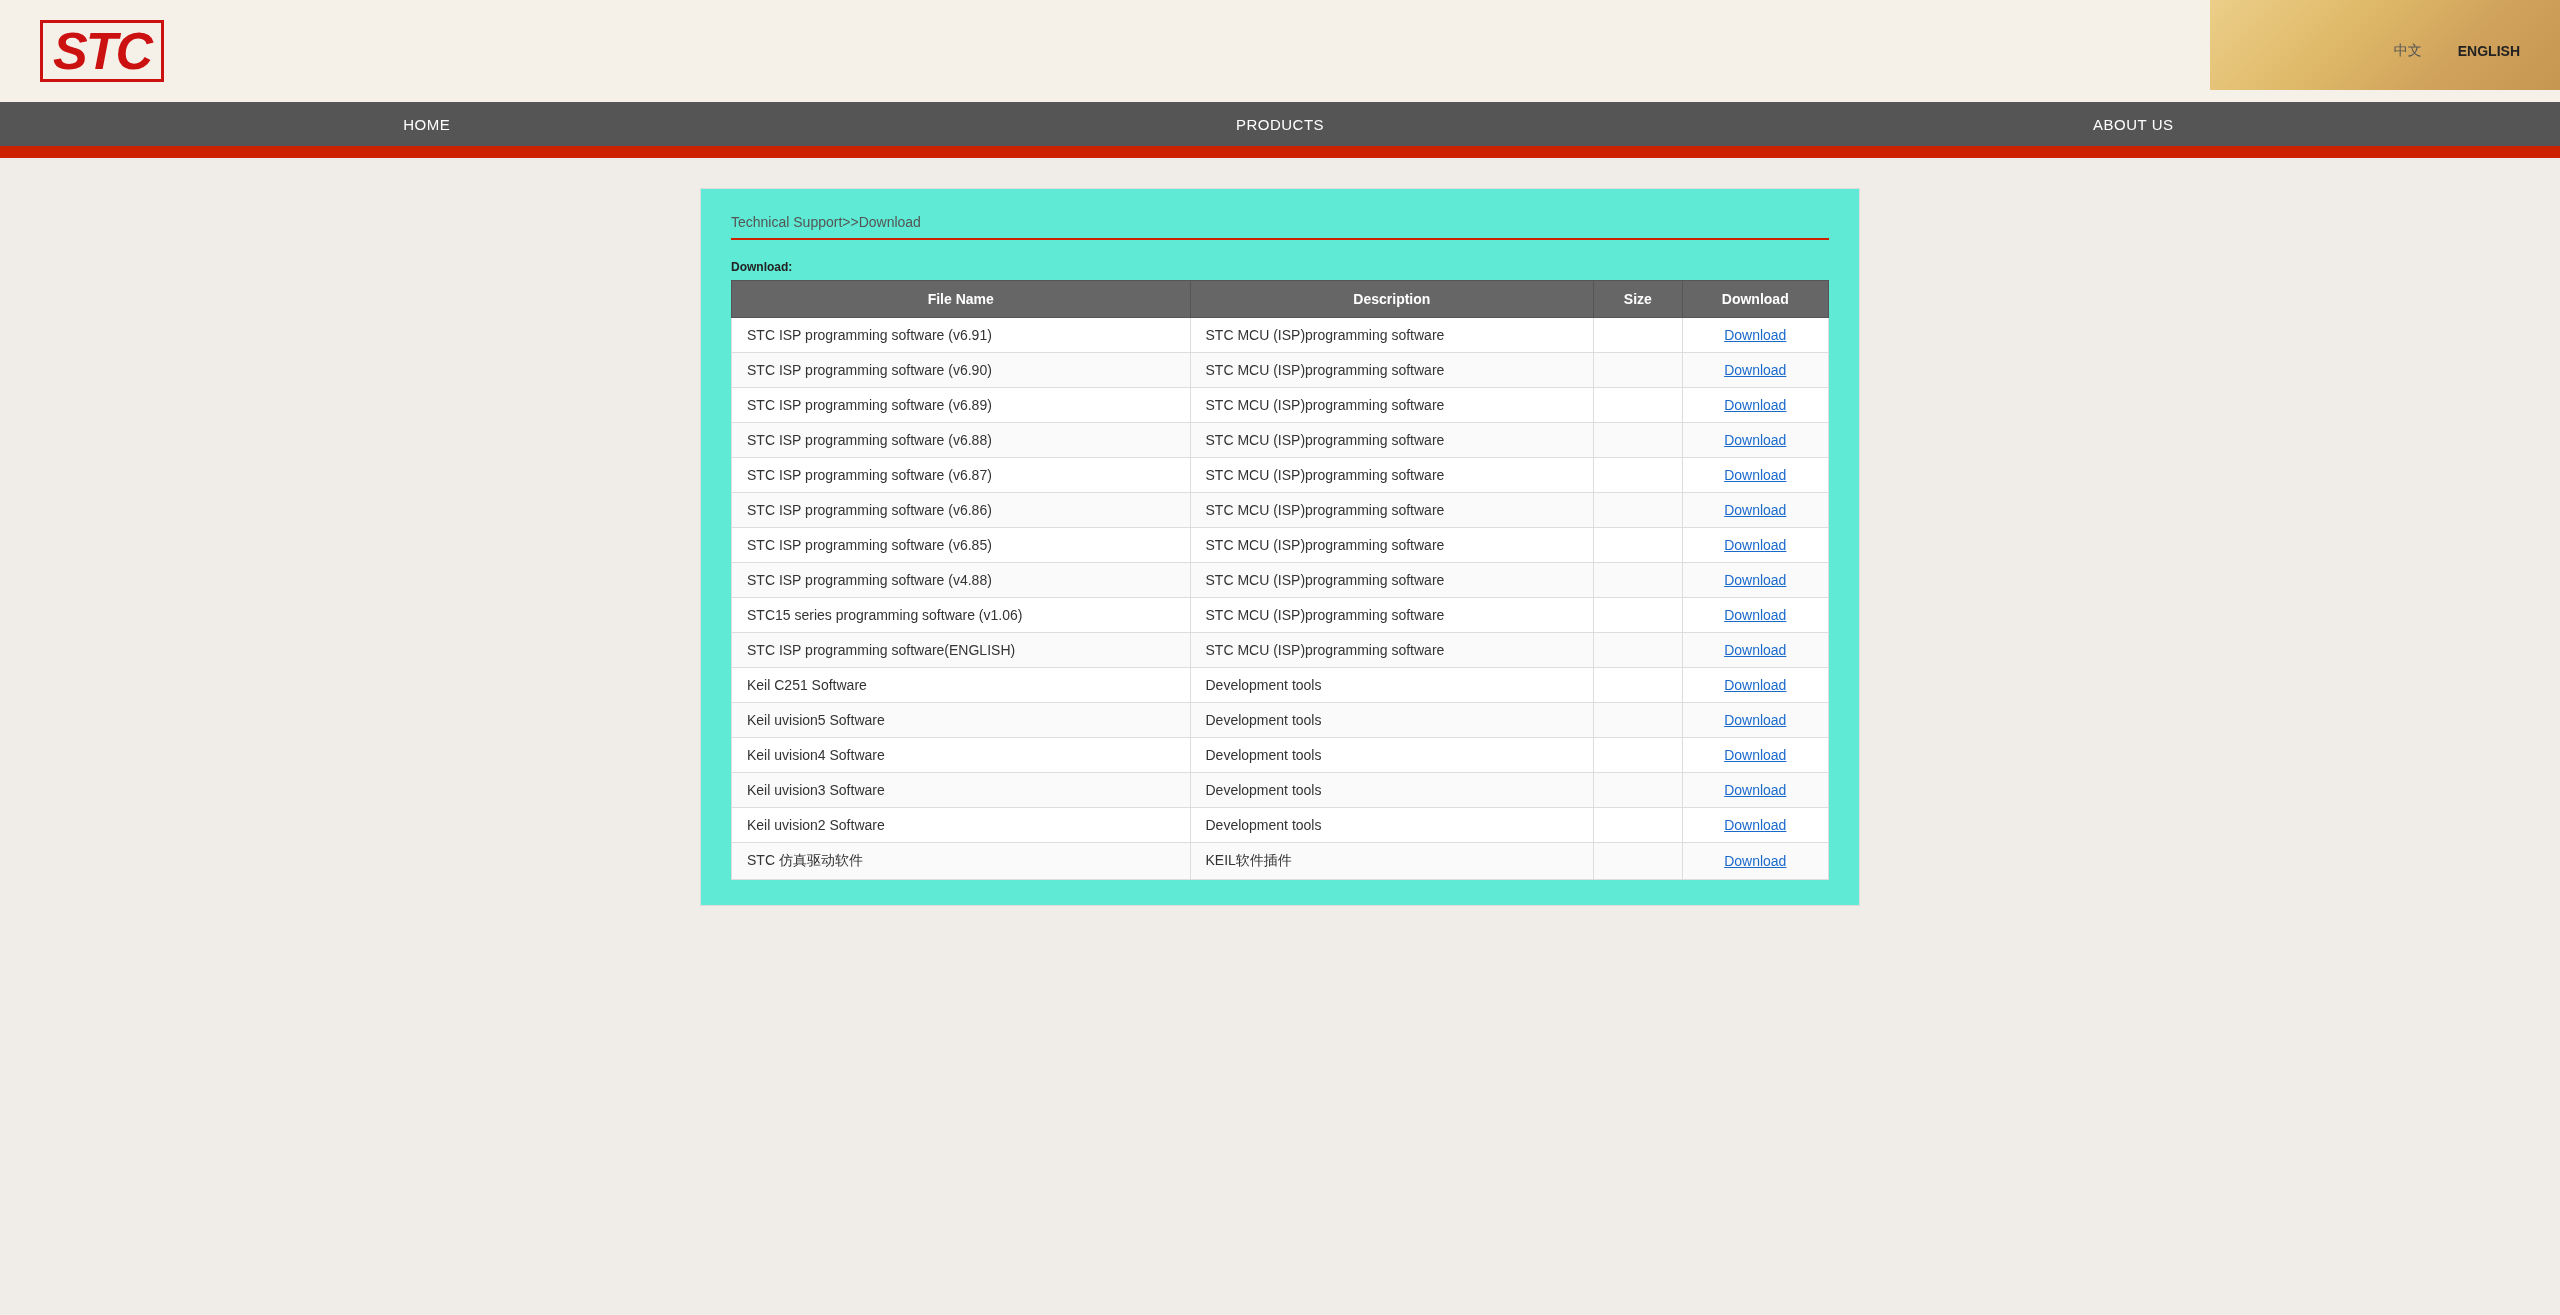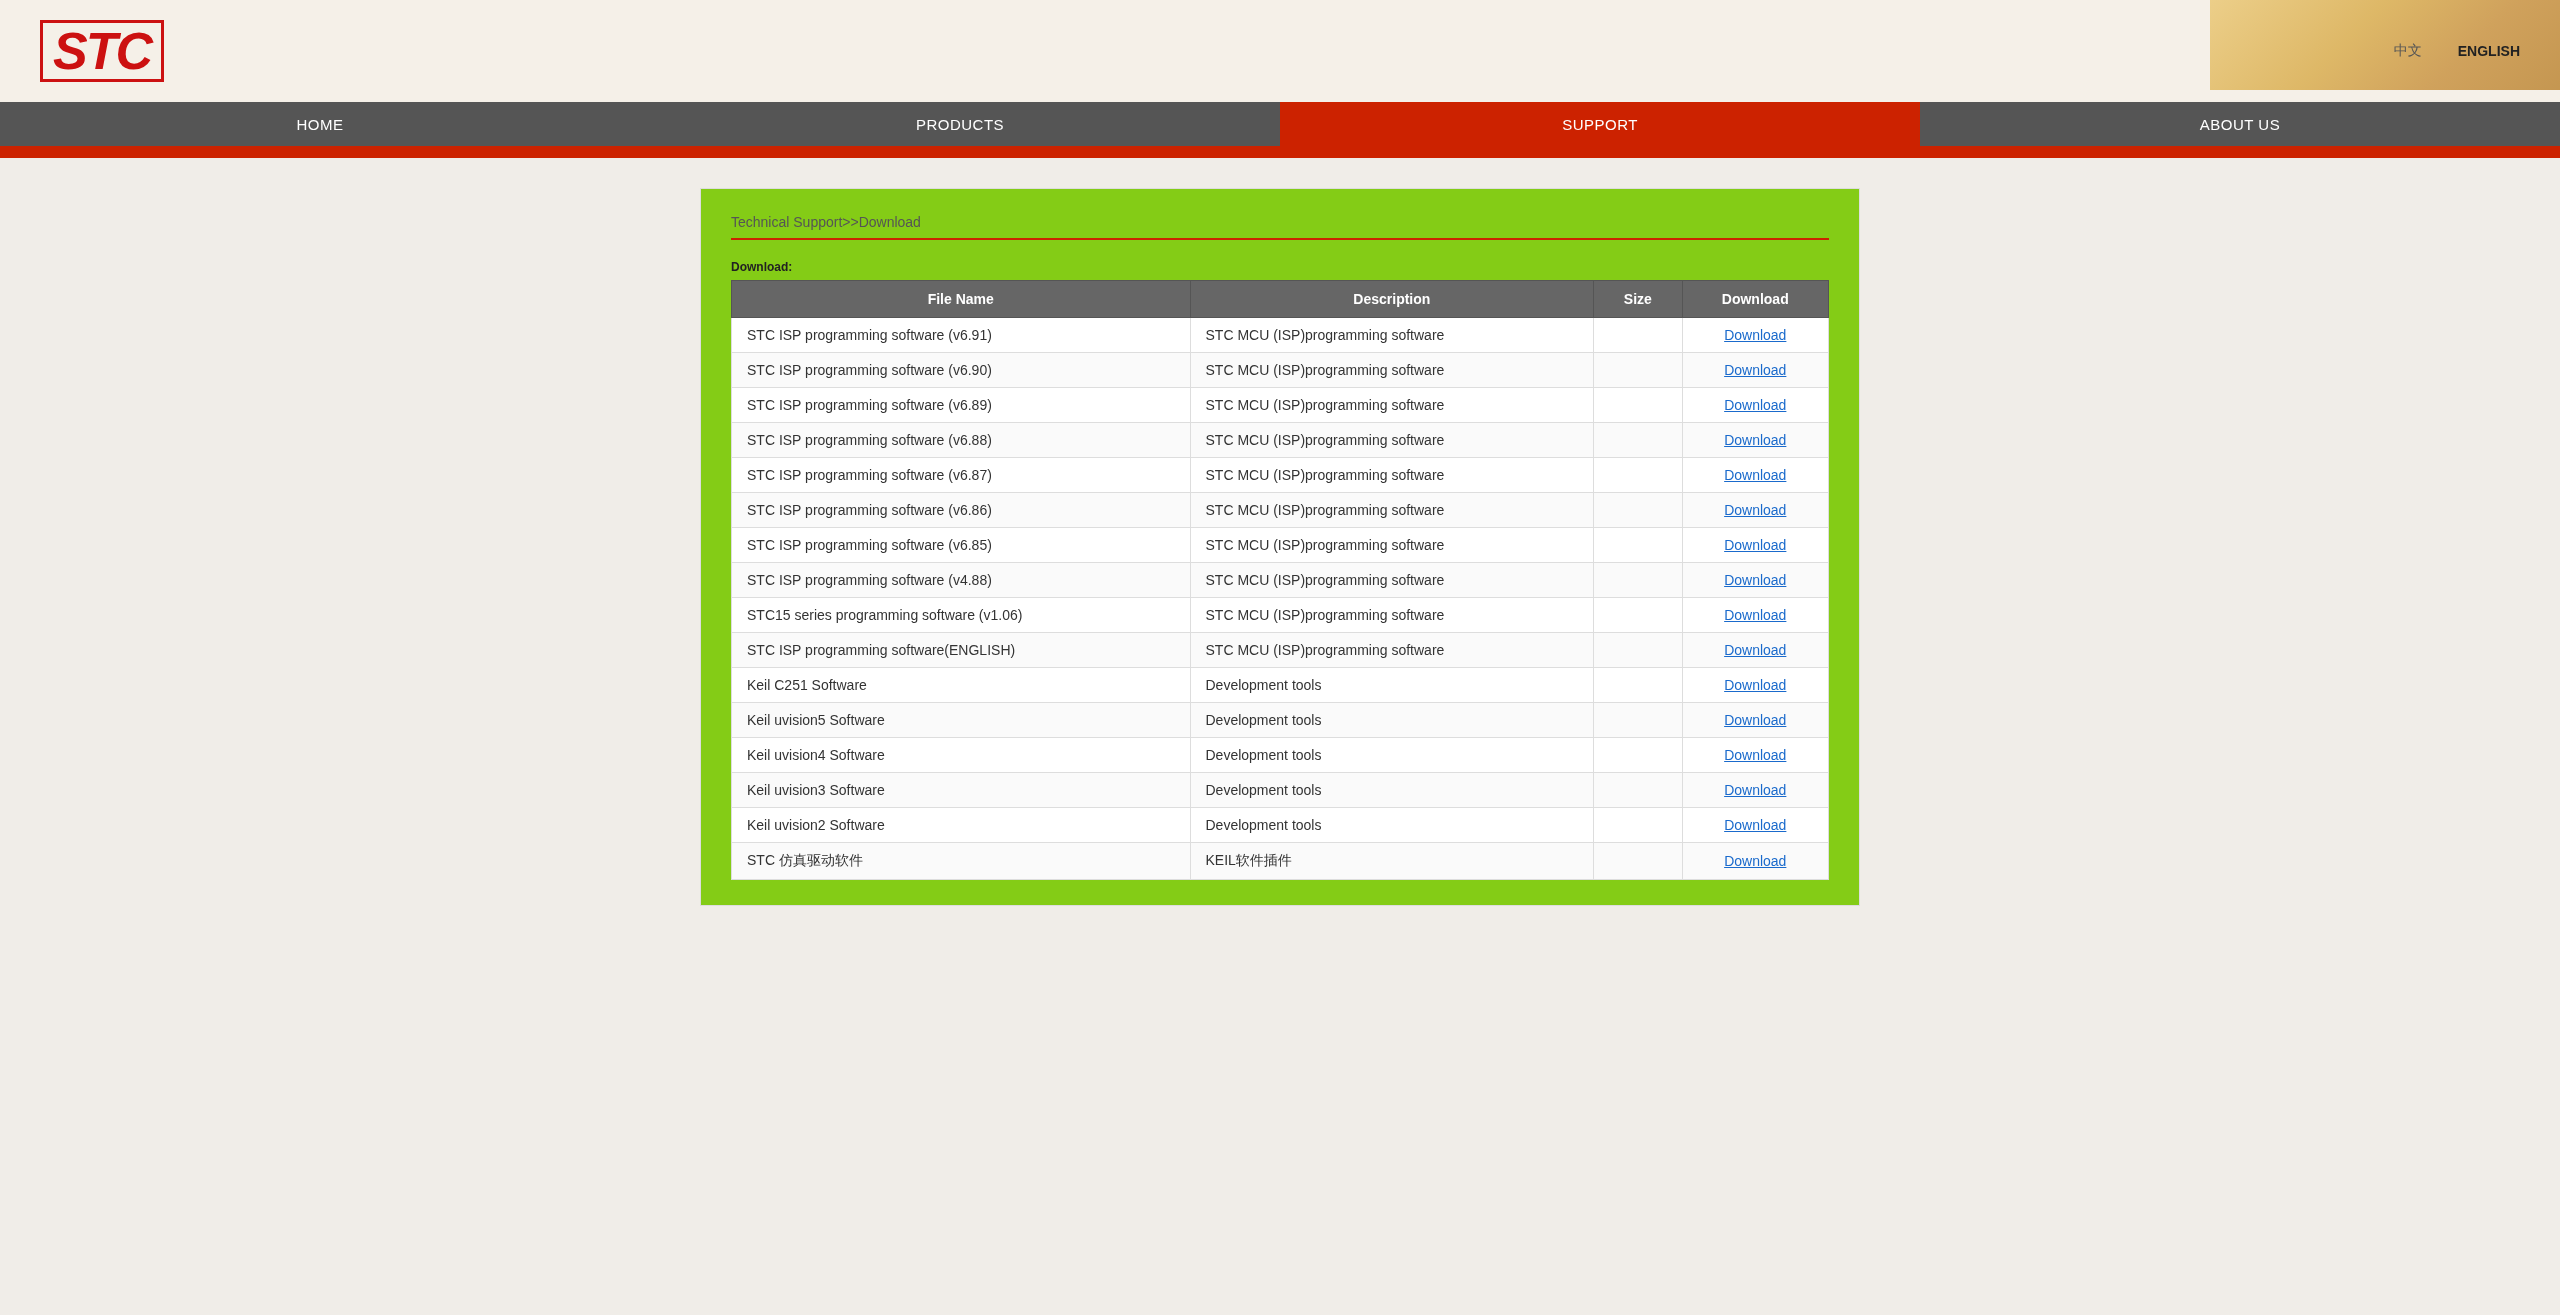--- a/index.html
+++ b/index.html
@@ -113,21 +113,21 @@
     .sidebar-bottom-bar {
       height: 3px;
       background: #cc2200;
       width: 80%;
       margin: 15px auto 0 auto;
     }
 
     
     .content {
       flex: 1;
-      background: #84cc16;
+      background: #5eead4;
       border: 1px solid #ddd;
       padding: 25px 30px;
     }
     .breadcrumb {
       font-size: 14px;
       color: #555;
       margin-bottom: 8px;
     }
     .breadcrumb-line {
       height: 2px;
@@ -180,21 +180,20 @@
   <div class="header-bg-deco"></div>
   <div class="header-lang" style="position:relative;z-index:10;gap:20px;">
     <span class="lang-cn">中文</span>
     <span class="lang-en">ENGLISH</span>
   </div>
 </div>
 
 <nav class="nav">
   <a class="nav-item">HOME</a>
   <a class="nav-item">PRODUCTS</a>
-  <a class="nav-item active">SUPPORT</a>
   <a class="nav-item">ABOUT US</a>
 </nav>
 
 <div class="accent-bar"></div>
 
 <div class="main">
 
 
   <div class="content">
     <div class="breadcrumb">Technical Support&gt;&gt;Download</div>

